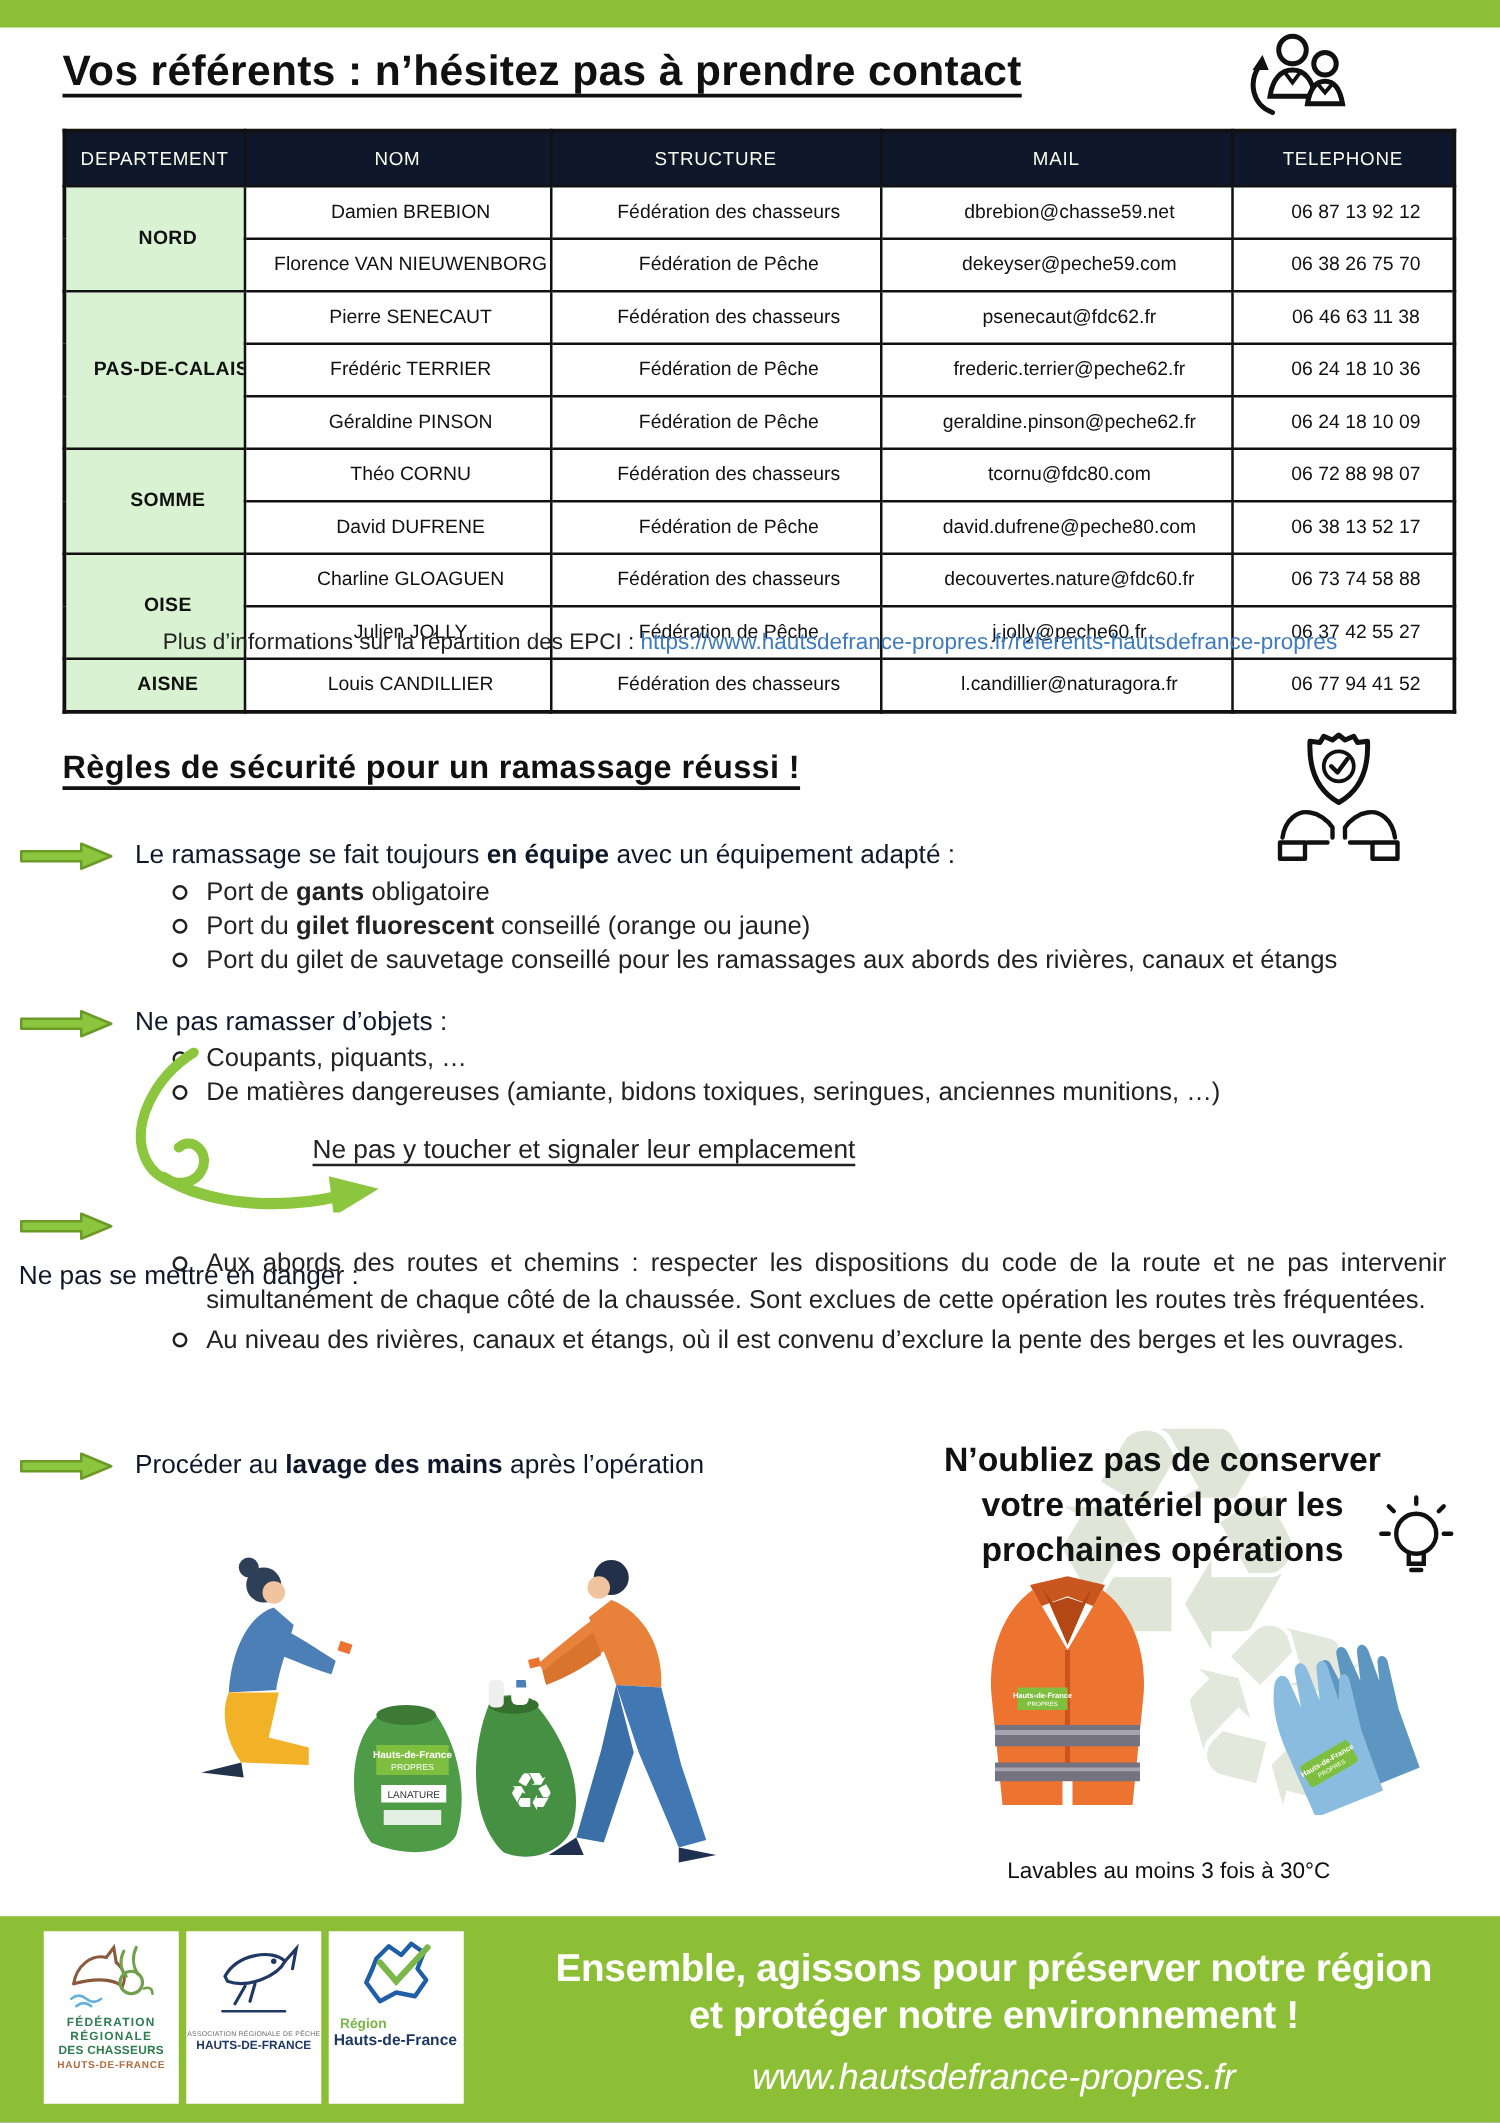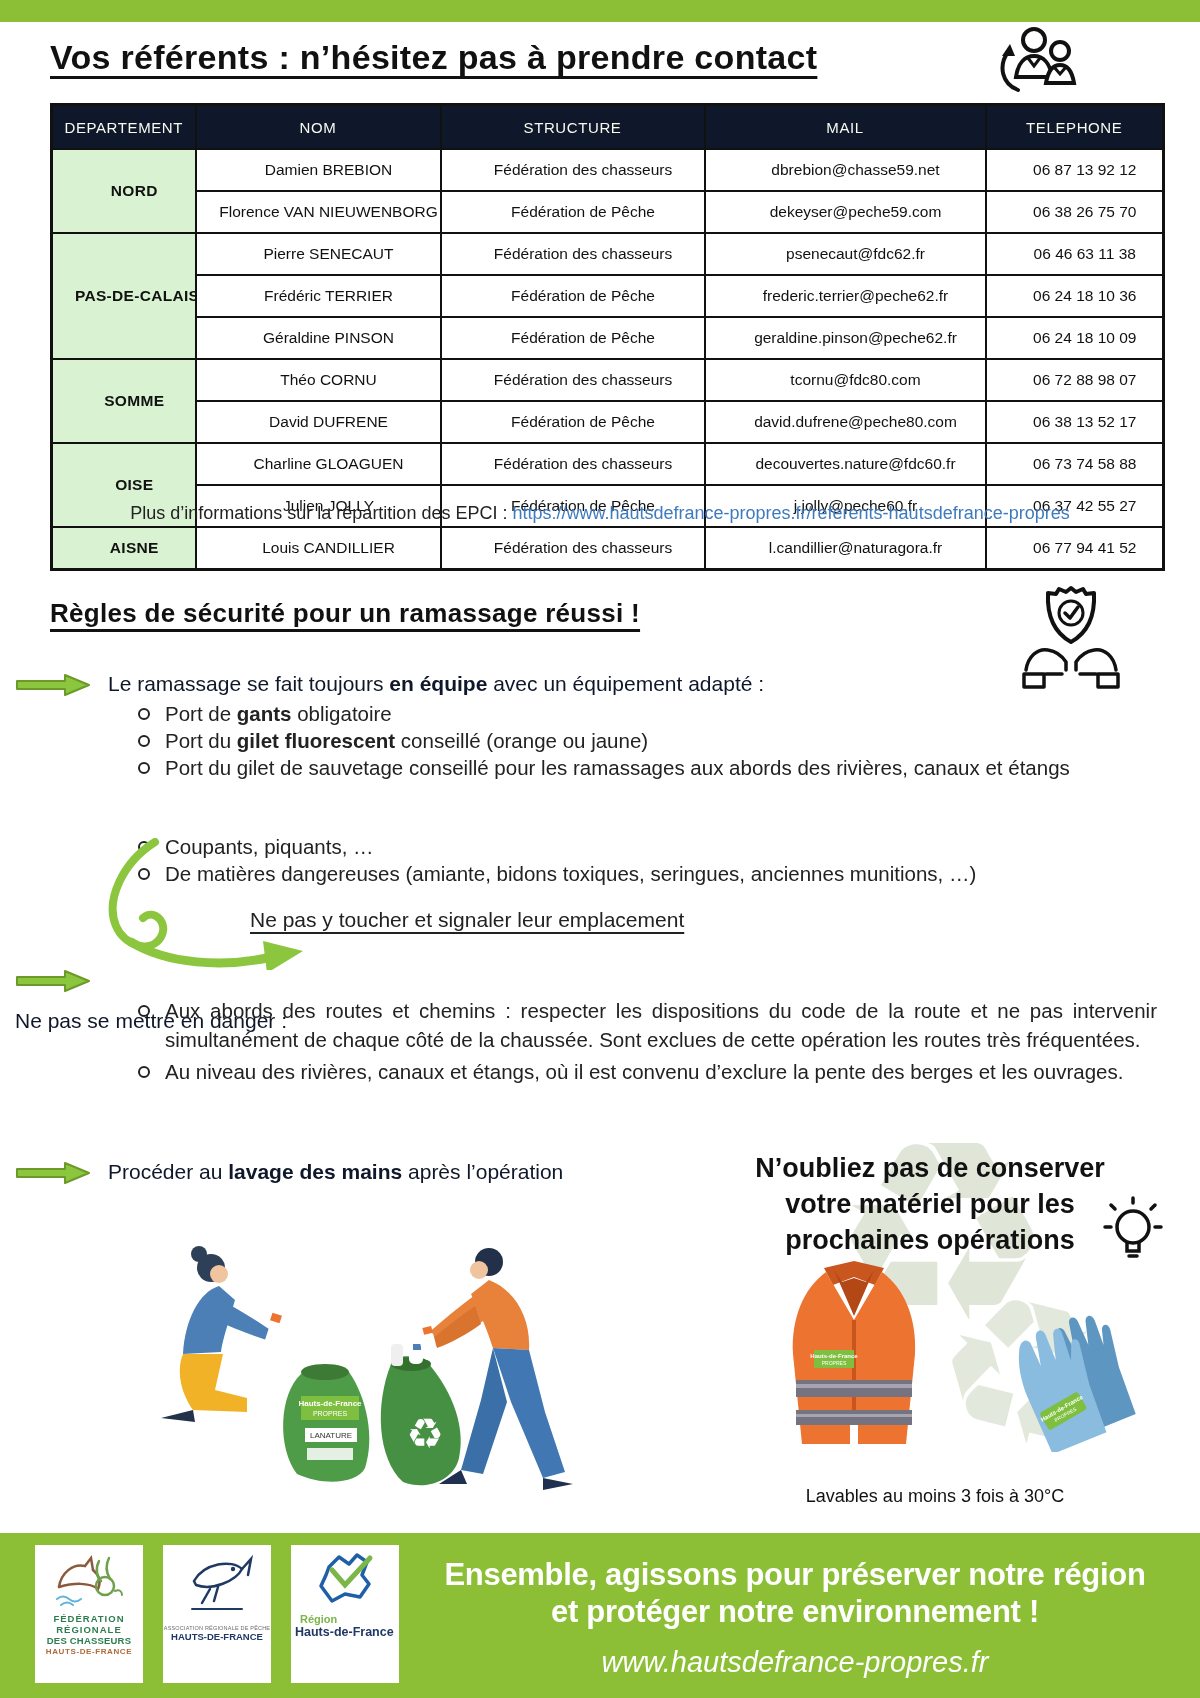--- a/index.html
+++ b/index.html
@@ -40,21 +40,21 @@
   .keep{position:absolute;left:700px;top:1150px;width:460px;text-align:center;
         font-size:27px;font-weight:bold;line-height:36px;color:#111;z-index:3;}
   .recycle-big{position:absolute;left:830px;top:1108px;font-size:250px;line-height:250px;
                color:#DFE6D8;z-index:1;font-family:"DejaVu Sans",sans-serif;}
   .recycle-small{position:absolute;left:935px;top:1275px;font-size:195px;line-height:195px;
                  color:#E2E8DC;z-index:1;transform:rotate(14deg);font-family:"DejaVu Sans",sans-serif;}
   .caption{position:absolute;left:700px;top:1486px;width:470px;text-align:center;
            font-size:18px;color:#111;z-index:3;}
   
   .footband{position:absolute;left:0;top:1533px;width:1200px;height:165px;background:#8CBF35;}
-  .logos{position:absolute;left:35px;top:1545px;display:flex;gap:20px;z-index:4;}
+  .logos{position:absolute;left:35px;top:1545px;display:flex;gap:6px;z-index:4;}
   .logocard{width:108px;height:138px;background:#fff;display:flex;flex-direction:column;
             align-items:center;justify-content:flex-start;padding-top:6px;box-sizing:border-box;}
   .lc1-line{font-size:9.5px;font-weight:bold;color:#2E7D4F;letter-spacing:1px;line-height:11px;text-align:center;}
   .lc1-line.brown{color:#B06A3B;font-size:8px;letter-spacing:.6px;}
   .lc2-top{font-size:5.5px;color:#6b6b6b;letter-spacing:.2px;text-align:center;margin-top:4px;}
   .lc2-bot{font-size:9.5px;font-weight:bold;color:#1F3864;text-align:center;}
   .lc3-top{font-size:11px;font-weight:bold;color:#7AB648;width:90px;text-align:left;margin-top:2px;}
   .lc3-bot{font-size:12.5px;font-weight:bold;color:#1F3864;width:100px;text-align:left;}
   .foottext{position:absolute;left:400px;top:1556px;width:790px;text-align:center;color:#fff;z-index:4;}
   .foottext .l1{font-size:31px;font-weight:bold;line-height:37px;letter-spacing:-.3px;}
@@ -200,20 +200,26 @@
     <div class="sub">
         <span class="dot"></span>
       <span><span>Port du </span><span class="b">gilet fluorescent</span><span> conseillé (orange ou jaune)</span></span>
       </div>
     <div class="sub">
         <span class="dot"></span>
       <span><span>Port du gilet de sauvetage conseillé pour les ramassages aux abords des rivières, canaux et étangs</span><span class="b"></span><span></span></span>
       </div>
   </div>
 
+  <div class="bullet-line" style="top:806px;">
+    <svg width="78" height="26" viewBox="0 0 78 26">
+      <polygon points="2,9 50,9 50,3 74,13 50,23 50,17 2,17" fill="#8CC63F" stroke="#6B9A26" stroke-width="2" stroke-linejoin="round"></polygon>
+    </svg>
+    <span>Ne pas ramasser d’objets :</span>
+  </div>
   <div class="subs" style="top:833px;">
     <div class="sub">
         <span class="dot"></span>
       <span>Coupants, piquants, …</span>
       </div>
     <div class="sub">
         <span class="dot"></span>
       <span>De matières dangereuses (amiante, bidons toxiques, seringues, anciennes munitions, …)</span>
       </div>
   </div>

